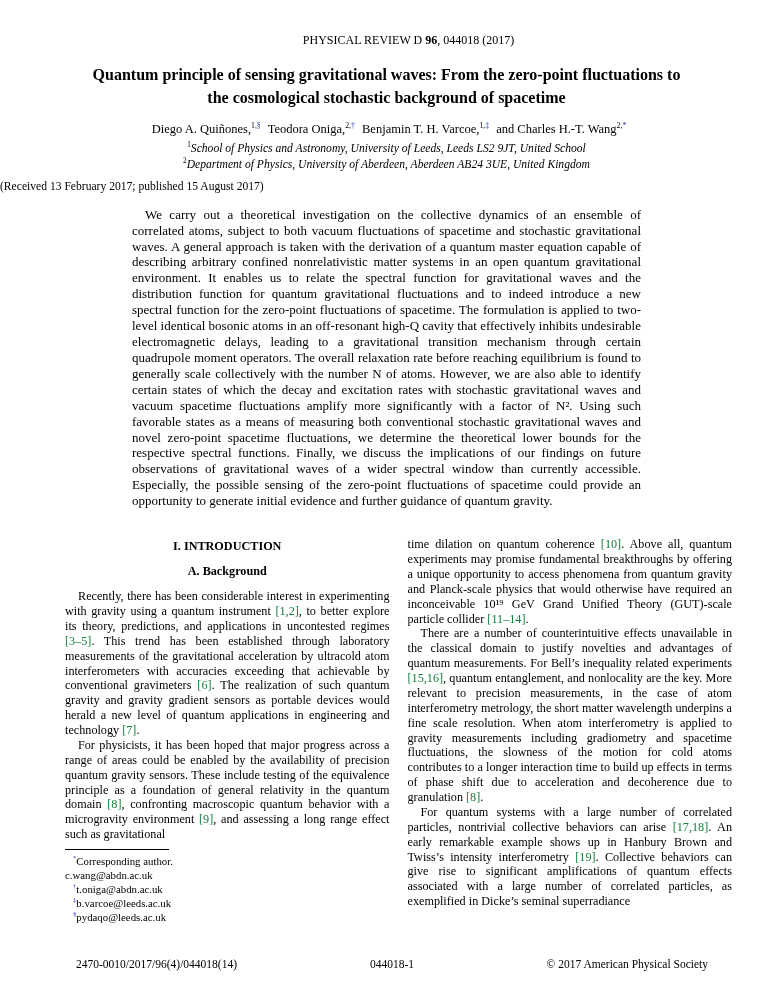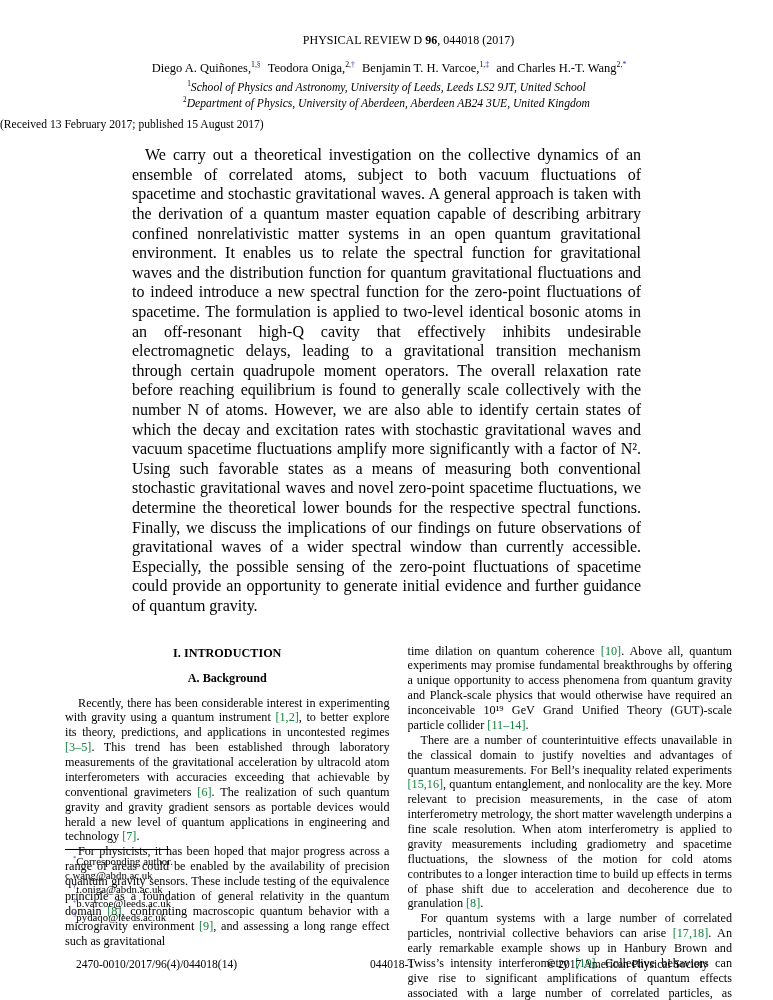--- a/index.html
+++ b/index.html
@@ -44,21 +44,21 @@
     line-height: 1.35;
   }
   .affiliation i { font-style: italic; }
   .received {
     text-align: left;
     font-size: 11.6px;
     margin-top: 7px;
   }
   .abstract {
     margin: 14px 132px 0 132px;
-    font-size: 16px;
+    font-size: 13px;
     line-height: 1.225;
     text-align: justify;
     text-indent: 13px;
     font-family: Liberation Serif, serif;
   }
   .doi-line {
     margin: 18px 132px 0 132px;
     font-size: 11.6px;
   }
   .link { color: #2433b0; text-decoration: none; cursor: pointer; }
@@ -114,20 +114,21 @@
 </style>
 </head>
 <body>
 
 <div class="page">
 
   <div class="journal-header">
     <span>PHYSICAL REVIEW D </span><span class="vol">96</span><span>, 044018 (2017)</span>
   </div>
 
+  <h1 class="title">Quantum principle of sensing gravitational waves: From the zero-point fluctuations to the cosmological stochastic background of spacetime</h1>
 
   <div class="authors">
     <span class="author"><span>Diego A. Quiñones,</span><sup><span>1,</span><span class="link">§</span></sup></span>
     <span class="author"><span>Teodora Oniga,</span><sup><span>2,</span><span class="link">†</span></sup></span>
     <span class="author"><span>Benjamin T. H. Varcoe,</span><sup><span>1,</span><span class="link">‡</span></sup></span>
     <span class="author"><span>and Charles H.-T. Wang</span><sup><span>2,</span><span class="link">*</span></sup></span>
   </div>
 
   <div class="affiliations">
     <div class="affiliation"><sup>1</sup><i>School of Physics and Astronomy, University of Leeds, Leeds LS2 9JT, United School</i></div>

